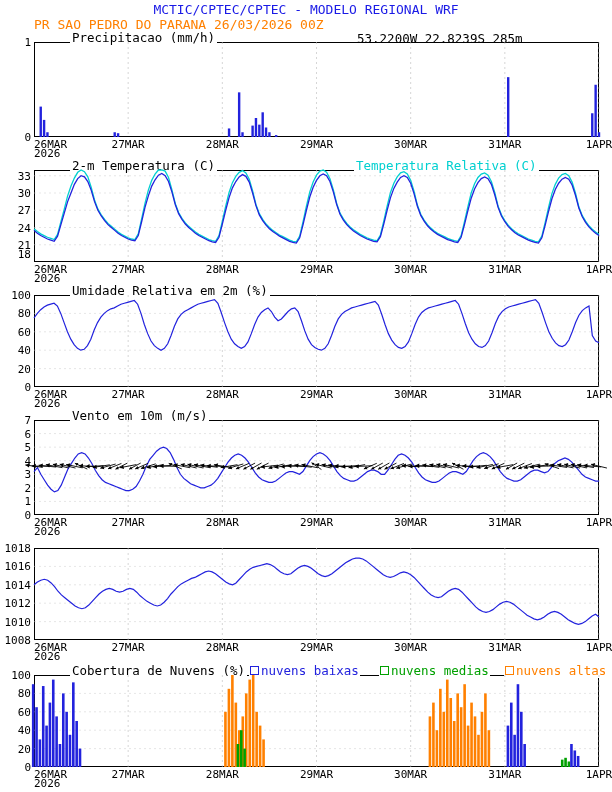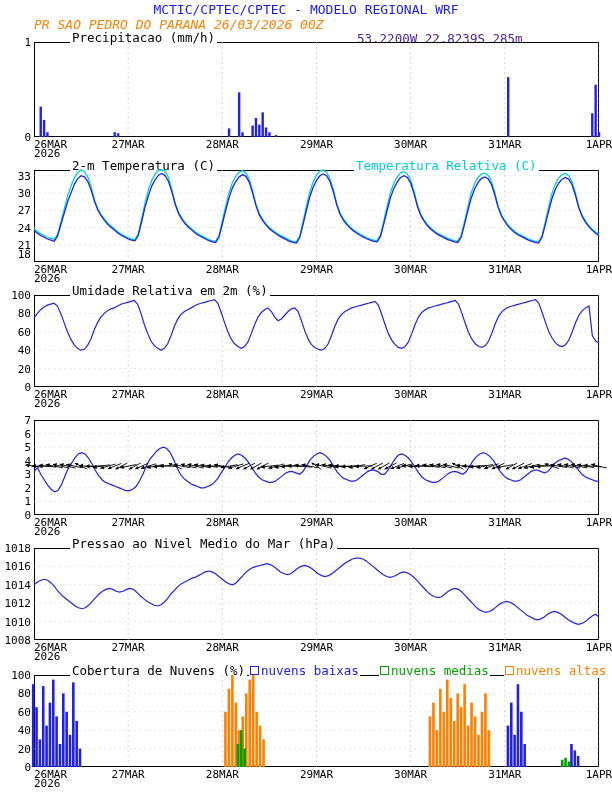--- a/index.html
+++ b/index.html
@@ -1,20 +1,20 @@
 <!DOCTYPE html>
 <html><head>
 <meta charset="utf-8">
 <style>
   html,body{margin:0;padding:0;background:#ffffff;}
   body{width:612px;height:792px;font-family:"DejaVu Sans Mono",monospace;}
   .page{position:relative;width:612px;height:792px;overflow:hidden;}
   .hdr-title{position:absolute;left:0;top:2px;width:612px;text-align:center;color:#1a1ae6;font-size:13px;letter-spacing:0px;}
-  .hdr-sub{position:absolute;left:34px;top:17px;color:#ff8000;font-size:13px;font-style:italic;}
-  .hdr-coord{position:absolute;left:357px;top:31px;color:#4c1d95;font-size:12.5px;}
+  .hdr-sub{position:absolute;left:34px;top:17px;color:#ff8000;font-size:13px;}
+  .hdr-coord{position:absolute;left:357px;top:31px;color:#000000;font-size:12.5px;}
   .panel{position:absolute;left:34px;}
   .frame{position:absolute;left:0;top:0;border:1px solid #000;box-sizing:border-box;background:#fff;}
   .ptitle{position:absolute;font-size:12.5px;color:#000;white-space:nowrap;}
   .ylab{position:absolute;right:100%;margin-right:3px;font-size:11px;color:#000;text-align:right;transform:translateY(-50%);white-space:nowrap;}
   .xlab{position:absolute;top:100%;margin-top:1px;font-size:11px;color:#000;transform:translateX(-50%);white-space:nowrap;}
   .xlab.first{transform:none;}
   .year{position:absolute;top:100%;margin-top:10px;left:0;font-size:11px;color:#000;}
   .legend{position:absolute;font-size:12.5px;white-space:nowrap;}
   svg{position:absolute;left:0;top:0;overflow:visible;}
   .sq{display:inline-block;width:7px;height:7px;border:1px solid currentColor;margin-right:2px;vertical-align:0px;}
@@ -144,20 +144,21 @@
         <div class="xlab" style="left: 282.5px;">29MAR</div>
         <div class="xlab" style="left: 376.667px;">30MAR</div>
         <div class="xlab" style="left: 470.833px;">31MAR</div>
         <div class="xlab" style="left: 565px;">1APR</div>
       </div>
     <div class="year">2026</div>
   </div>
 
   <div class="panel" id="p-wind" style="top:420px;width:565px;height:95px;">
     <div class="frame" style="width:565px;height:95px;"></div>
+    <div class="ptitle" style="left:36px;top:-12px;background:#fff;padding:0 2px;">Vento em 10m (m/s)</div>
     <svg width="565" height="95" id="svg-wind">
         <line x1="94.16666666666666" y1="0" x2="94.16666666666666" y2="95" stroke="#bbbbbb" stroke-width="0.6" stroke-dasharray="2,3"></line>
         <line x1="188.33333333333331" y1="0" x2="188.33333333333331" y2="95" stroke="#bbbbbb" stroke-width="0.6" stroke-dasharray="2,3"></line>
         <line x1="282.5" y1="0" x2="282.5" y2="95" stroke="#bbbbbb" stroke-width="0.6" stroke-dasharray="2,3"></line>
         <line x1="376.66666666666663" y1="0" x2="376.66666666666663" y2="95" stroke="#bbbbbb" stroke-width="0.6" stroke-dasharray="2,3"></line>
         <line x1="470.83333333333337" y1="0" x2="470.83333333333337" y2="95" stroke="#bbbbbb" stroke-width="0.6" stroke-dasharray="2,3"></line>
         <line x1="565" y1="0" x2="565" y2="95" stroke="#bbbbbb" stroke-width="0.6" stroke-dasharray="2,3"></line>
         <line x1="0" y1="81.42857142857143" x2="565" y2="81.42857142857143" stroke="#cccccc" stroke-width="0.5" stroke-dasharray="2,3"></line>
         <line x1="0" y1="67.85714285714286" x2="565" y2="67.85714285714286" stroke="#cccccc" stroke-width="0.5" stroke-dasharray="2,3"></line>
         <line x1="0" y1="54.285714285714285" x2="565" y2="54.285714285714285" stroke="#cccccc" stroke-width="0.5" stroke-dasharray="2,3"></line>
@@ -523,21 +524,20 @@
         <div class="xlab" style="left: 282.5px;">29MAR</div>
         <div class="xlab" style="left: 376.667px;">30MAR</div>
         <div class="xlab" style="left: 470.833px;">31MAR</div>
         <div class="xlab" style="left: 565px;">1APR</div>
       </div>
     <div class="year">2026</div>
   </div>
 
   <div class="panel" id="p-pres" style="top:548px;width:565px;height:92px;">
     <div class="frame" style="width:565px;height:92px;"></div>
-    <div class="ptitle" style="left:36px;top:-12px;background:#fff;padding:0 2px;">Pressao ao Nivel Medio do Mar (hPa)</div>
     <svg width="565" height="92" id="svg-pres">
         <line x1="94.16666666666666" y1="0" x2="94.16666666666666" y2="92" stroke="#bbbbbb" stroke-width="0.6" stroke-dasharray="2,3"></line>
         <line x1="188.33333333333331" y1="0" x2="188.33333333333331" y2="92" stroke="#bbbbbb" stroke-width="0.6" stroke-dasharray="2,3"></line>
         <line x1="282.5" y1="0" x2="282.5" y2="92" stroke="#bbbbbb" stroke-width="0.6" stroke-dasharray="2,3"></line>
         <line x1="376.66666666666663" y1="0" x2="376.66666666666663" y2="92" stroke="#bbbbbb" stroke-width="0.6" stroke-dasharray="2,3"></line>
         <line x1="470.83333333333337" y1="0" x2="470.83333333333337" y2="92" stroke="#bbbbbb" stroke-width="0.6" stroke-dasharray="2,3"></line>
         <line x1="565" y1="0" x2="565" y2="92" stroke="#bbbbbb" stroke-width="0.6" stroke-dasharray="2,3"></line>
         <line x1="0" y1="73.6" x2="565" y2="73.6" stroke="#cccccc" stroke-width="0.5" stroke-dasharray="2,3"></line>
         <line x1="0" y1="55.199999999999996" x2="565" y2="55.199999999999996" stroke="#cccccc" stroke-width="0.5" stroke-dasharray="2,3"></line>
         <line x1="0" y1="36.800000000000004" x2="565" y2="36.800000000000004" stroke="#cccccc" stroke-width="0.5" stroke-dasharray="2,3"></line>

